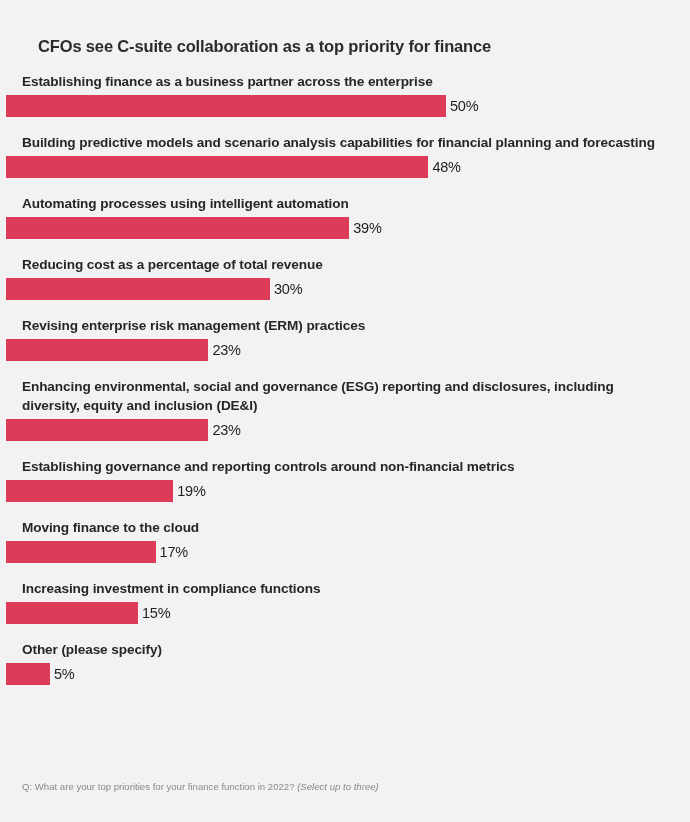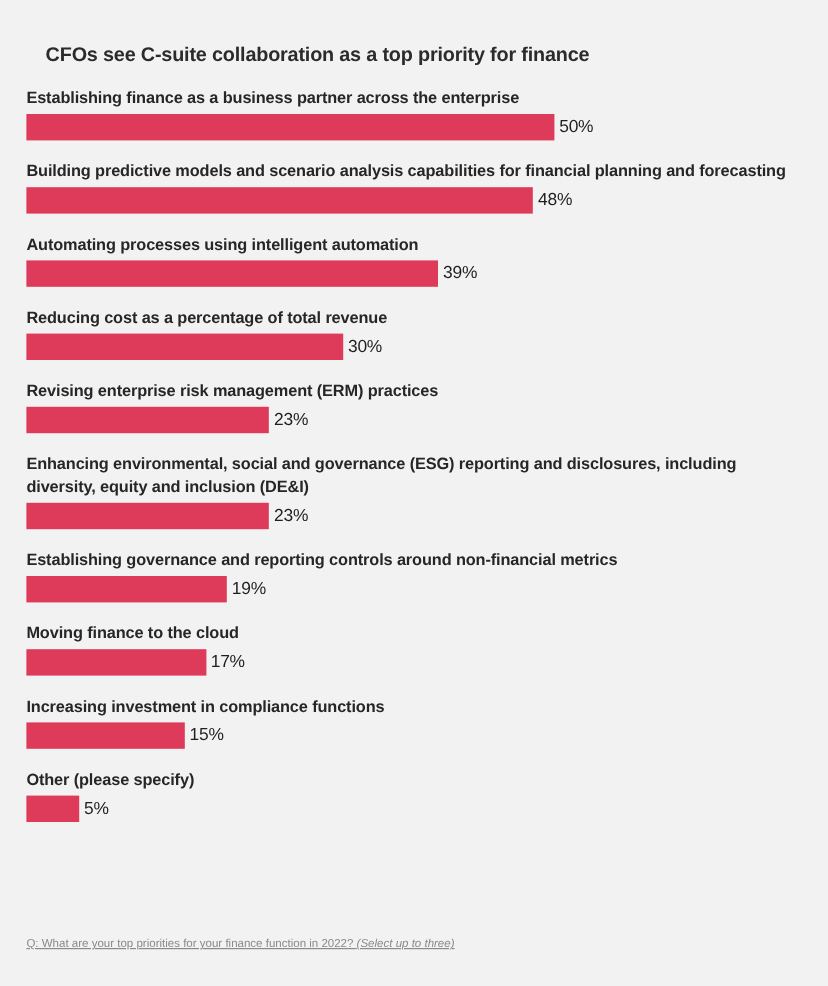--- a/index.html
+++ b/index.html
@@ -51,21 +51,21 @@
     margin: 0 0 4px 0;
     padding: 0 22px 0 22px;
     max-width: 640px;
     letter-spacing: -0.1px;
     font-weight: bold;
   }
   .bar-line {
     display: flex;
     align-items: center;
     height: 22px;
-    padding-left: 22px;
+    padding-left: 6px;
   }
   .bar-fill {
     height: 22px;
     background: #de3a5a;
     flex: 0 0 auto;
   }
   .bar-value {
     font-size: 14.5px;
     color: #1f1f1f;
     margin-left: 4px;
@@ -74,21 +74,20 @@
     letter-spacing: -0.2px;
   }
   .footnote {
     position: absolute;
     left: 22px;
     top: 780px;
     font-size: 9.6px;
     line-height: 13.5px;
     color: #8a8a8a;
     letter-spacing: 0px;
-    text-decoration: underline;
   }
   .footnote-line {
     margin: 0;
     white-space: nowrap;
   }
   .footnote em {
     font-style: italic;
   }
 </style>
 </head>

